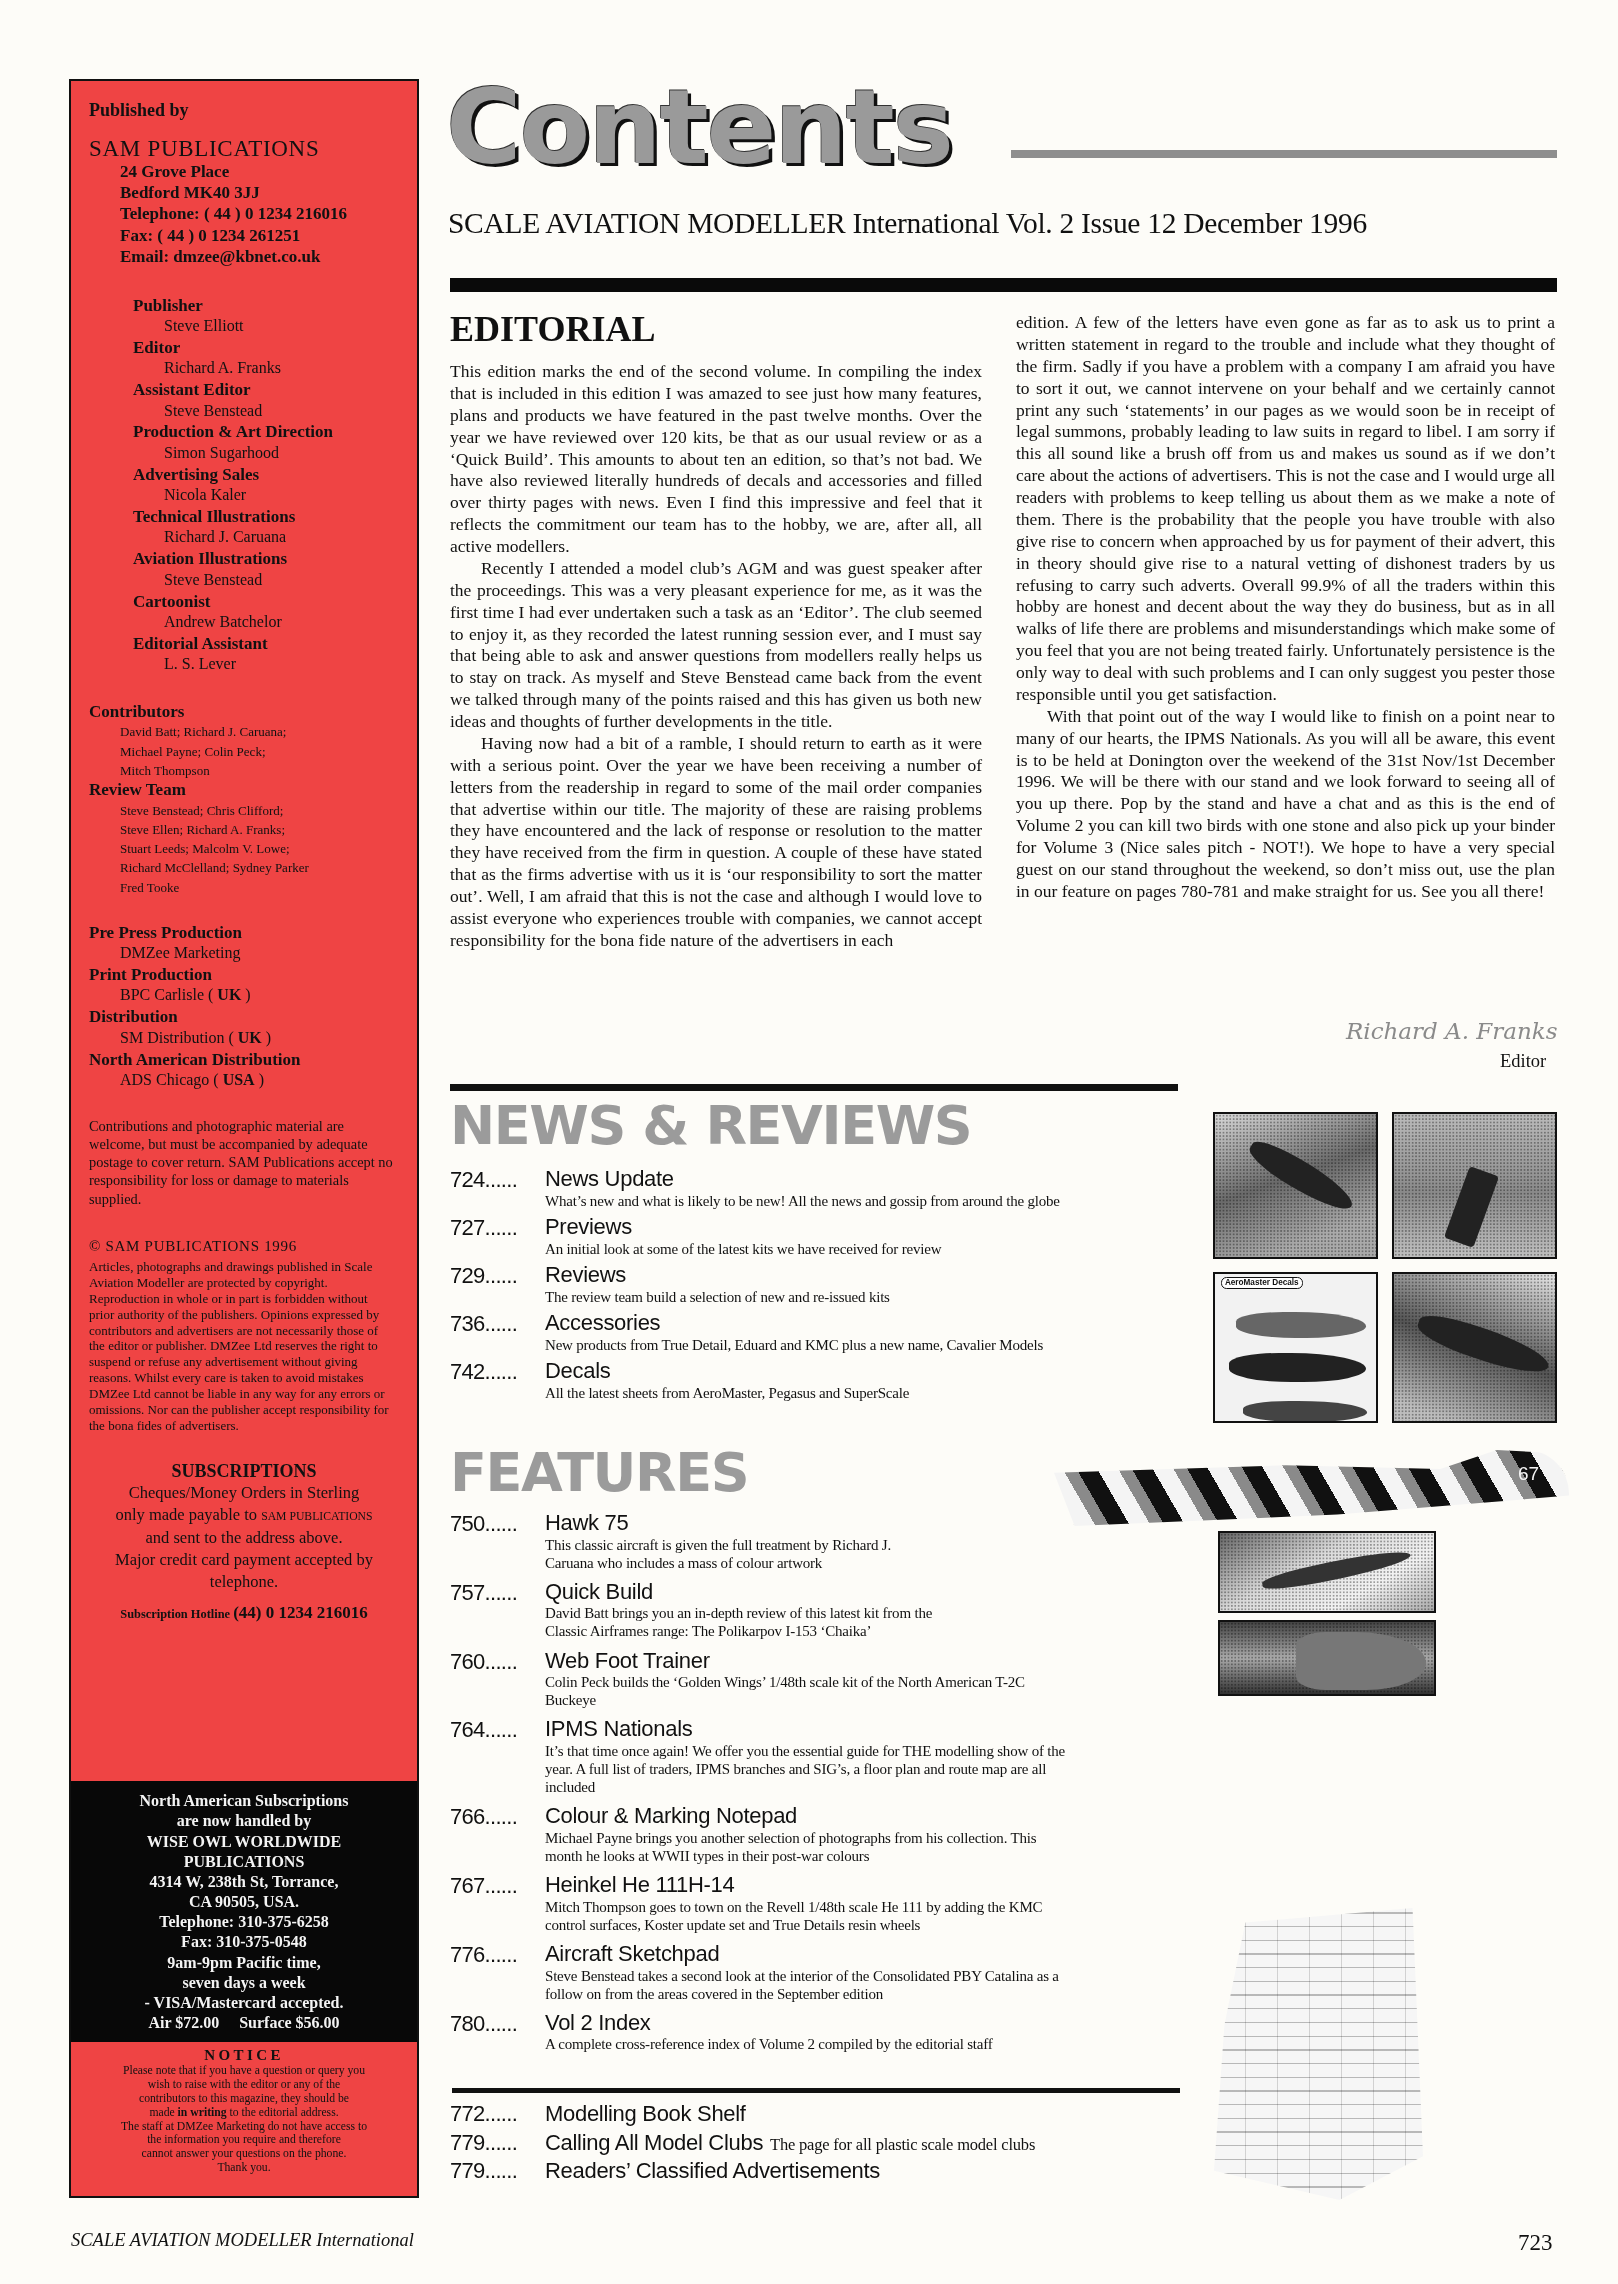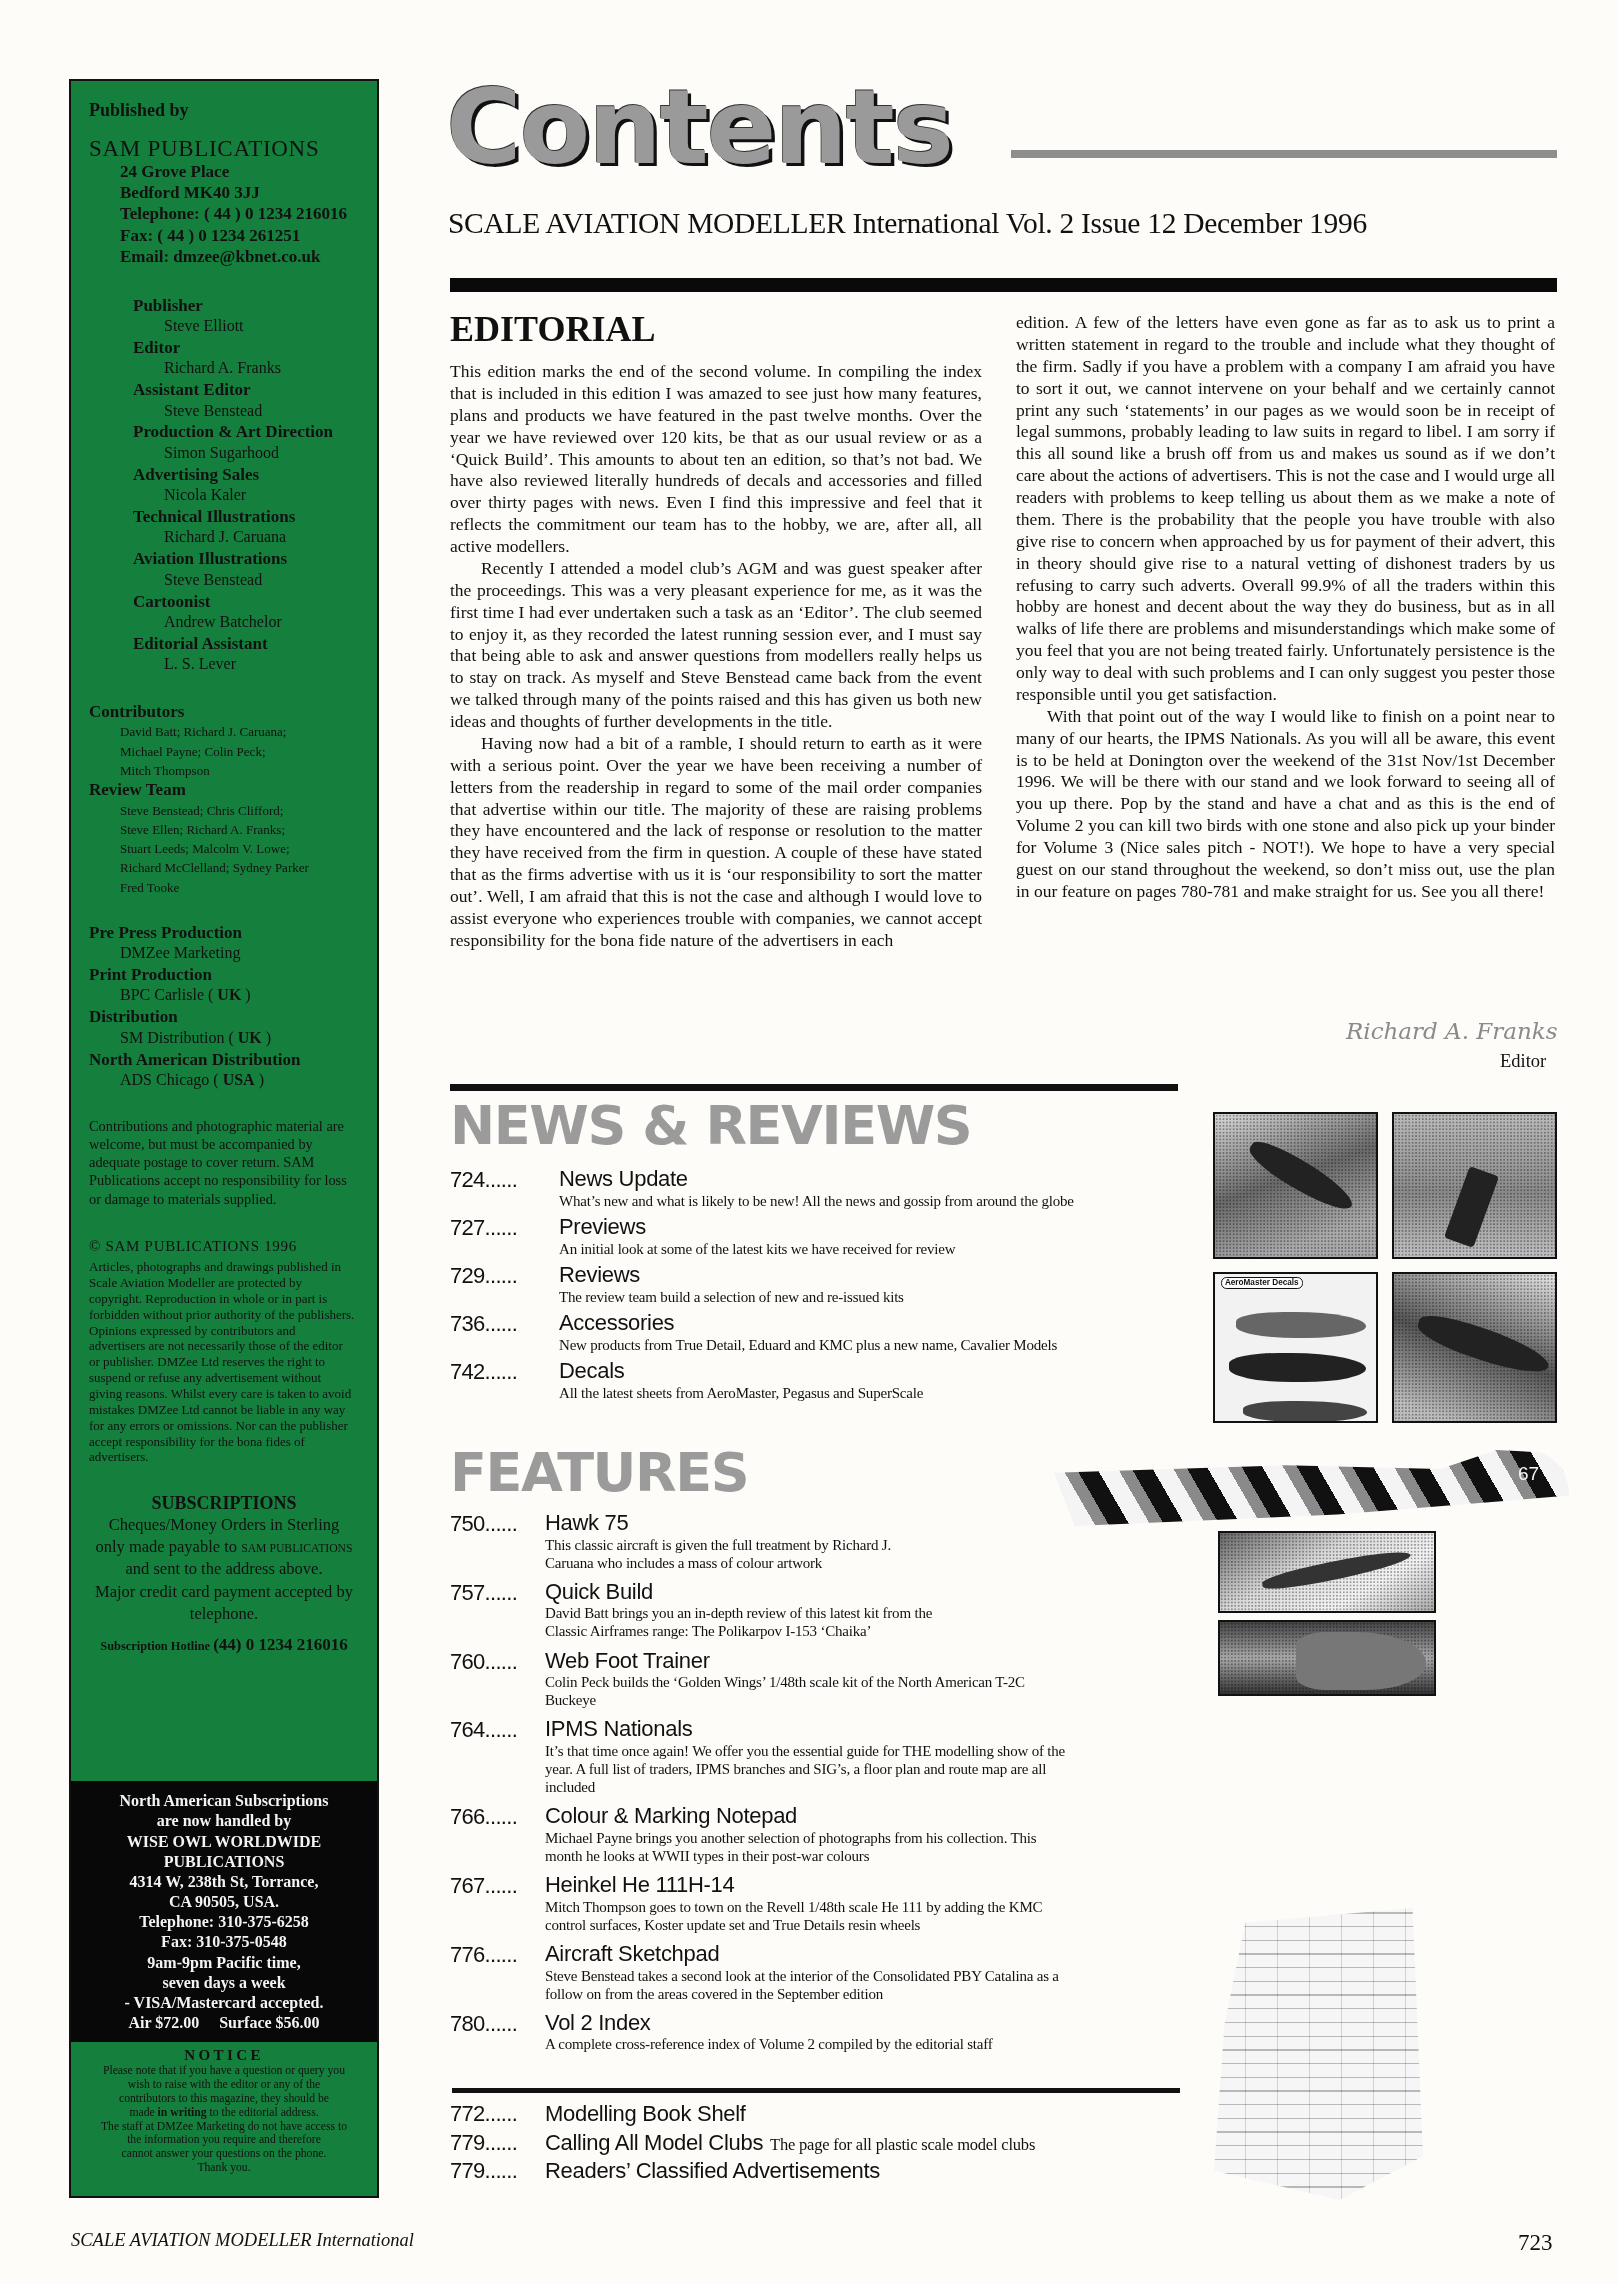--- a/index.html
+++ b/index.html
@@ -1,22 +1,22 @@
 <!DOCTYPE html>
 <html style="font-size:11px"><head>
 <meta charset="utf-8">
 <style>
   * { box-sizing: border-box; margin: 0; padding: 0; }
   html, body { width: 1619px; height: 2284px; background: #fdfcf8; overflow: hidden; }
   body { position: relative; font-family: "Liberation Serif", serif; color: #111; }
 
   
   .sidebar {
-    position: absolute; left: 69px; top: 79px; width: 310px; height: 2119px;
-    border: 2.7px solid #111; background: #15803d;
+    position: absolute; left: 69px; top: 79px; width: 350px; height: 2119px;
+    border: 2.7px solid #111; background: #ef4444;
   }
   .sb-inner { padding: 19px 18px 0 18px; }
   .sb-published { font-weight: bold; font-size: 18px; margin-bottom: 15px; }
   .sb-company { font-size: 23px; letter-spacing: 0.7px; line-height: 1.1; }
   .sb-addr { padding-left: 31px; font-weight: bold; font-size: 17px; line-height: 1.24; }
   .sb-staff { margin-top: 29px; margin-left: 44px; }
   .sb-role { font-weight: bold; font-size: 17px; line-height: 1.2; }
   .sb-name { padding-left: 31px; font-size: 16px; line-height: 1.2; margin-bottom: 2.7px; }
   .sb-gap { height: 26px; }
   .sb-small-name { padding-left: 31px; font-size: 13px; line-height: 1.48; }
@@ -74,21 +74,21 @@
   .toc { position: absolute; left: 450px; width: 742px; }
   .toc-item { display: flex; }
   .toc-page {
     width: 95px; flex: none; font-family: "Liberation Sans", sans-serif;
     font-size: 22px; letter-spacing: -0.7px; white-space: nowrap;
   }
   .toc-body { flex: 1; }
   .toc-title { font-family: "Liberation Sans", sans-serif; font-size: 22px; letter-spacing: -0.3px; line-height: 1.12; }
   .toc-desc { font-size: 15px; line-height: 1.2; letter-spacing: -0.2px; padding-bottom: 4.1px; }
   .toc-news { top: 1167px; }
-  .toc-news .toc-item { margin-bottom: 1.4px; gap: 14px; }
+  .toc-news .toc-item { margin-bottom: 1.4px; }
   .toc-features { top: 1511px; width: 618px; }
   .toc-features .toc-item { margin-bottom: 4.1px; }
   .toc-misc { top: 2101px; }
   .toc-misc .toc-item { margin-bottom: 2.7px; align-items: baseline; }
   .toc-misc .inline-desc { font-size: 16.5px; margin-left: 6.9px; letter-spacing: -0.2px; font-family: "Liberation Serif", serif; }
 
   .bot-rule { position: absolute; left: 452px; top: 2088px; width: 728px; height: 4.8px; background: #111; }
 
   
   .photo { position: absolute; border: 2.1px solid #111; overflow: hidden; }

